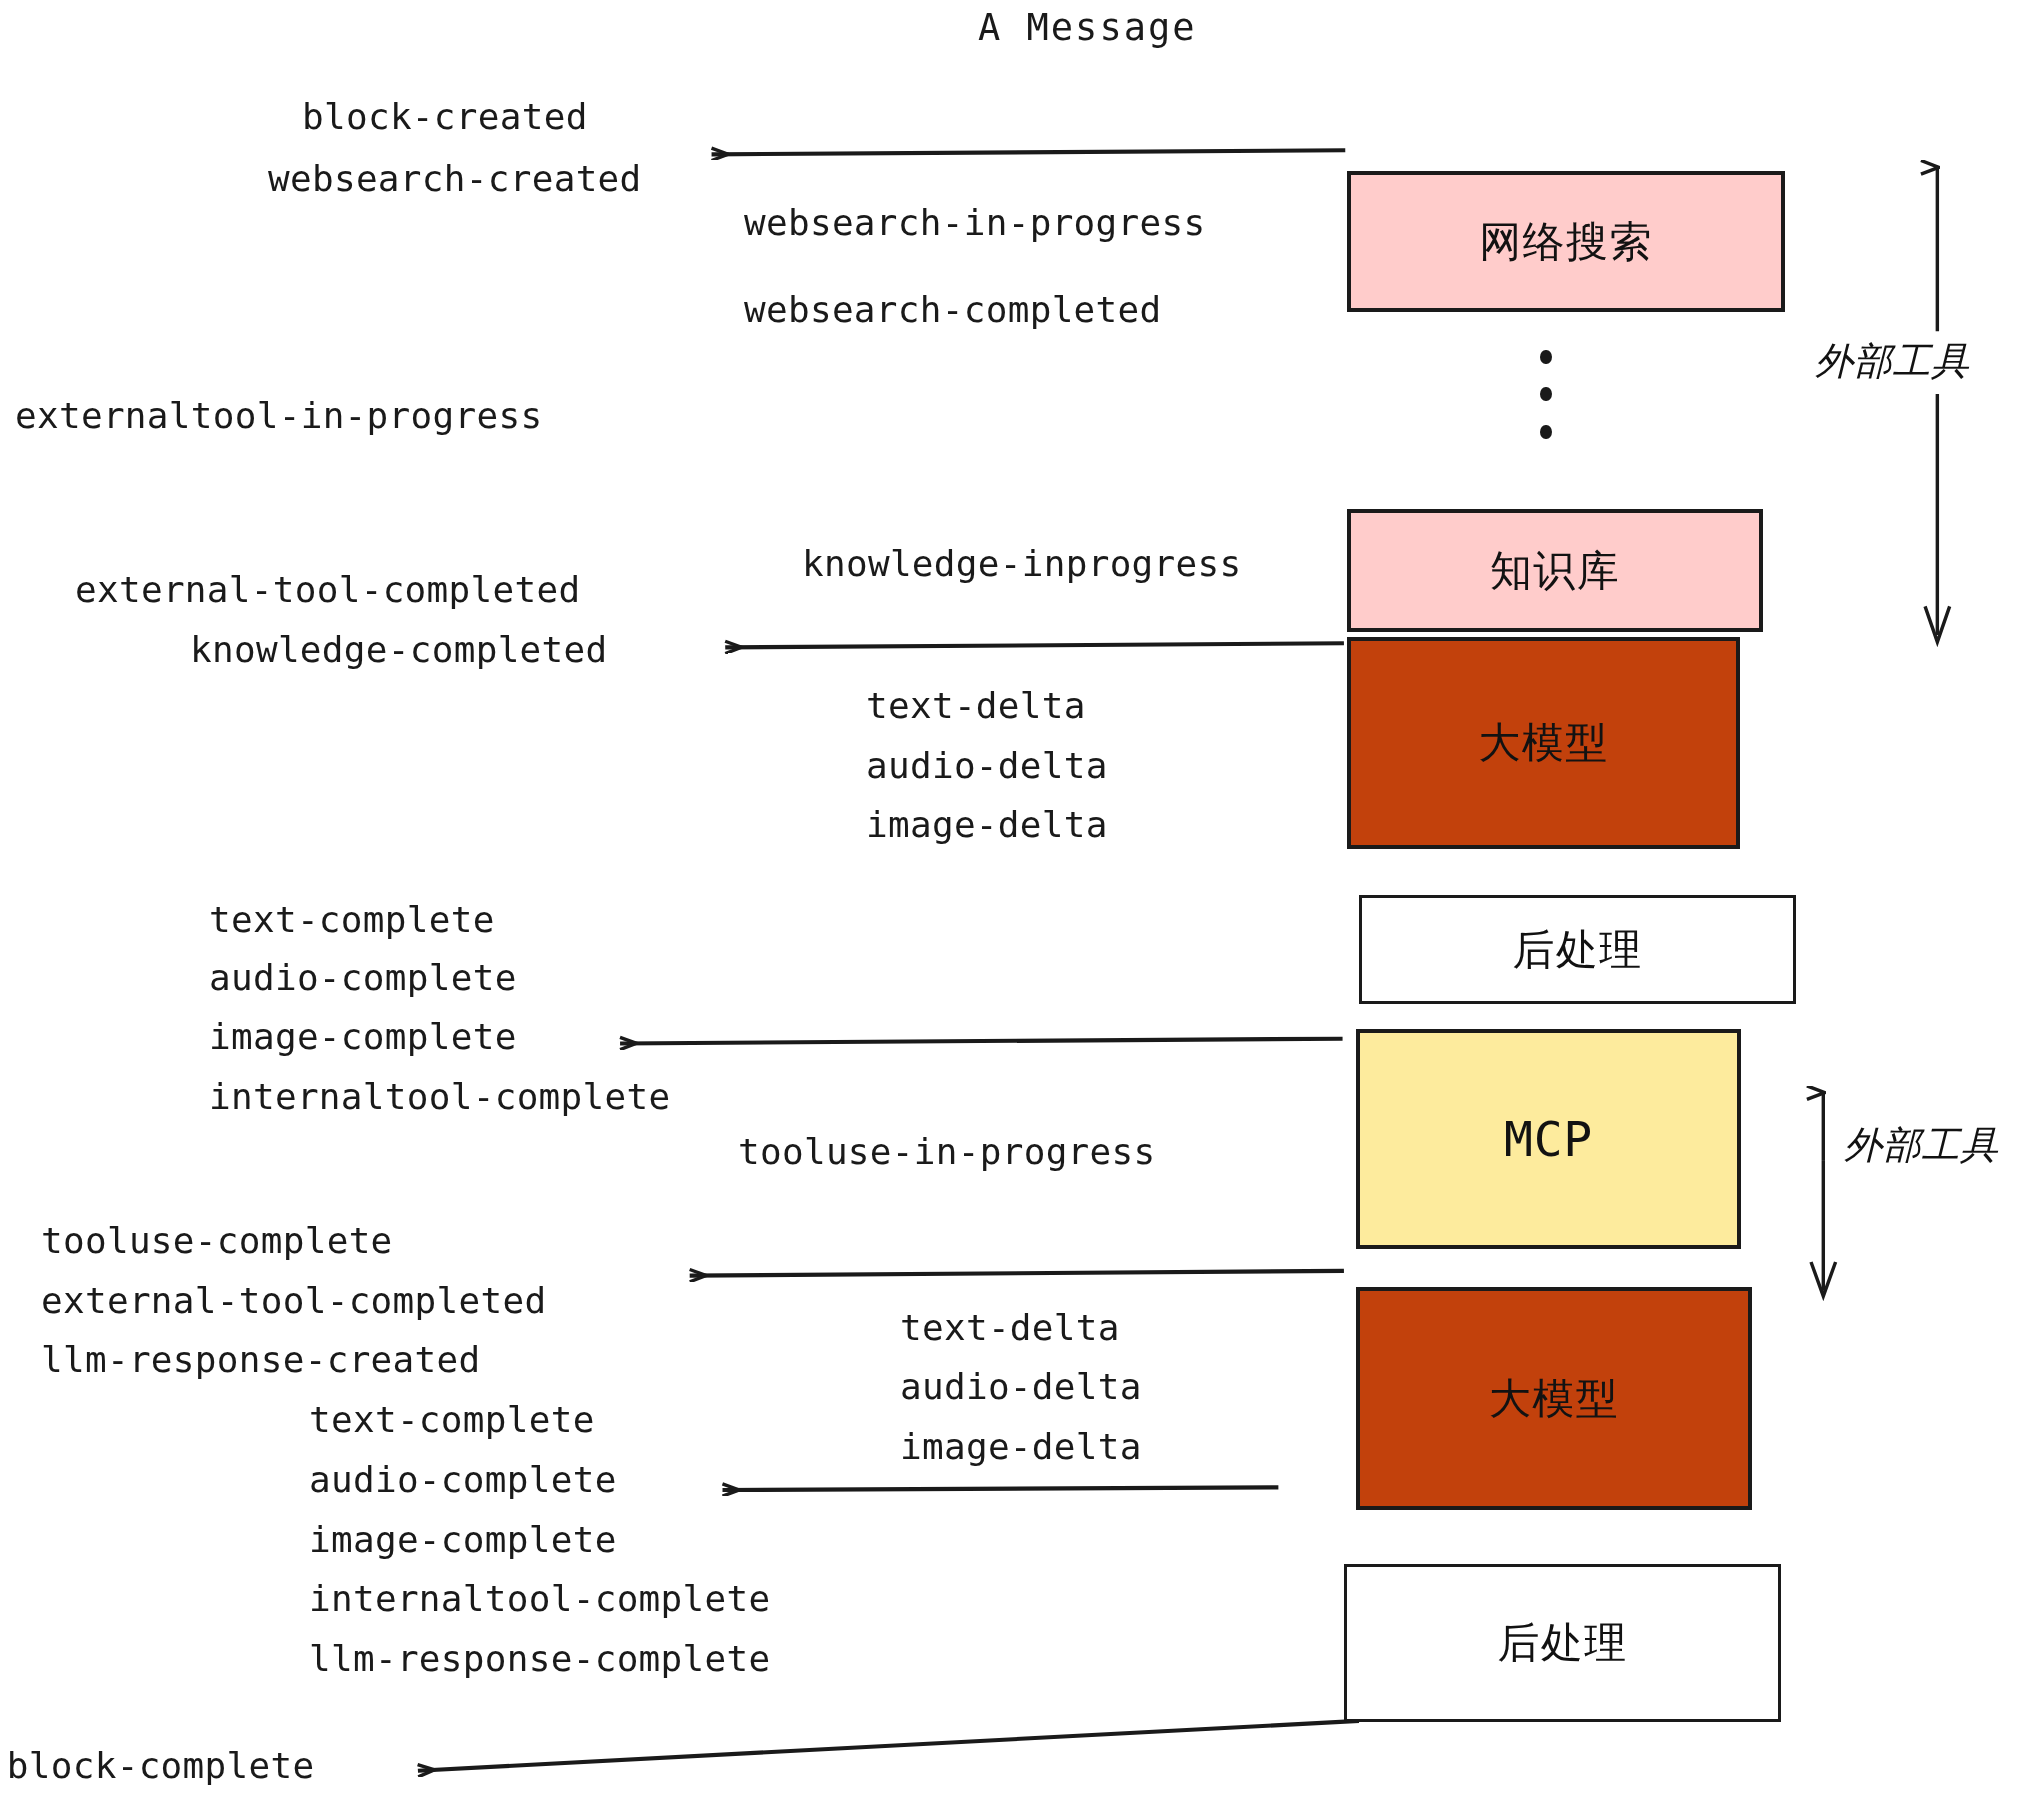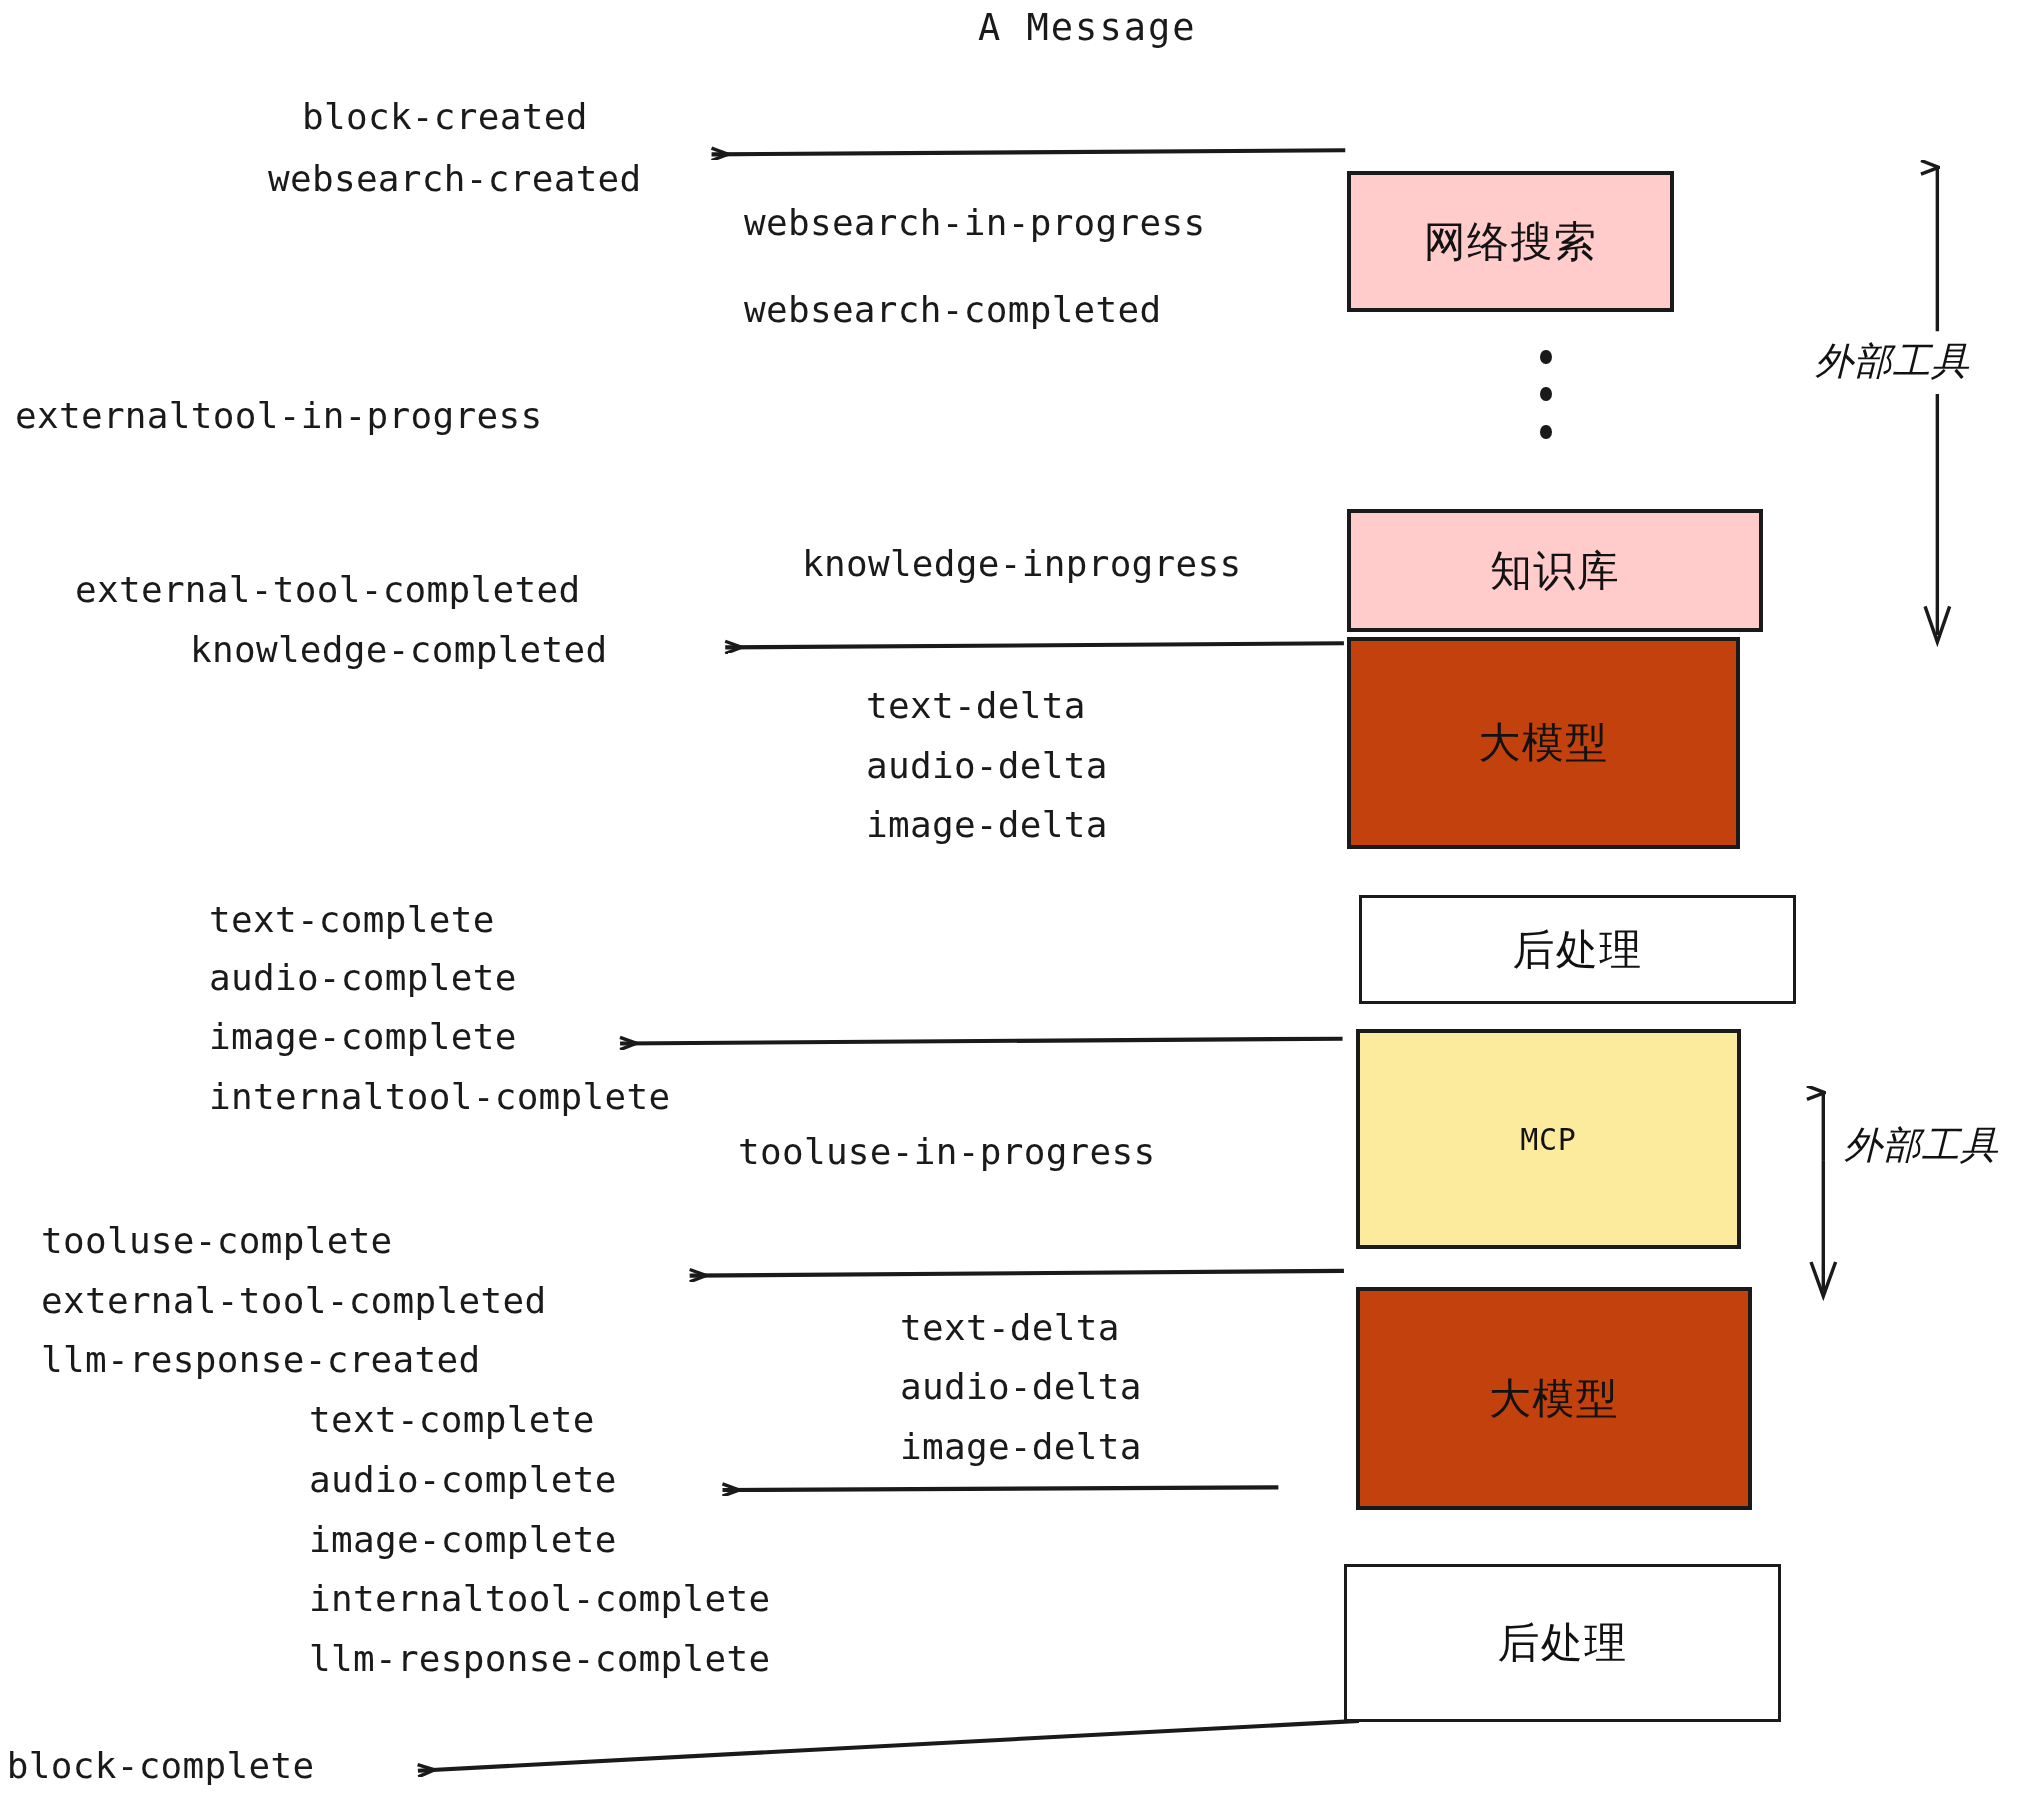--- a/index.html
+++ b/index.html
@@ -46,21 +46,21 @@
     font-size: 42px;
     color: #121212;
     letter-spacing: 1.4px;
   }
   .node.pink   { background: #ffcccb; }
   .node.green  { background: #c2410c; }
   .node.yellow { background: #fdeb9d; }
   .node.plain  { background: #ffffff; border-width: 3.4px; }
   .node.mcp {
     font-family: "DejaVu Sans Mono", "Liberation Mono", monospace;
-    font-size: 30px;
+    font-size: 48px;
     letter-spacing: 0.7px;
   }
   
   .grouplbl {
     position: absolute;
     font-family: "DejaVu Sans", "Liberation Sans", sans-serif;
     font-size: 38px;
     color: #121212;
     white-space: nowrap;
     letter-spacing: 0.7px;
@@ -120,21 +120,21 @@
 
     <line x1="2837" y1="245" x2="2837" y2="485" stroke="#1a1a1a" stroke-width="5" marker-start="url(#ahu)"></line>
     <line x1="2837" y1="577" x2="2837" y2="930" stroke="#1a1a1a" stroke-width="5"></line>
     <path d="M2819,888 L2837,940 L2855,888" fill="none" stroke="#1a1a1a" stroke-width="5"></path>
 
     <line x1="2670" y1="1600" x2="2670" y2="1700" stroke="#1a1a1a" stroke-width="5" marker-start="url(#ahu)"></line>
     <line x1="2670" y1="1700" x2="2670" y2="1890" stroke="#1a1a1a" stroke-width="5"></line>
     <path d="M2652,1848 L2670,1898 L2688,1848" fill="none" stroke="#1a1a1a" stroke-width="5"></path>
   </svg>
 
-  <div class="node pink" style="left:1347px; top:171px; width:327px; height:141px;">
+  <div class="node pink" style="left:1347px; top:171px; width:438px; height:141px;">
     <span>网络搜索</span>
   </div>
 
   <div class="dots" style="left:1540px; top:338px;">
     <i></i>
       <i></i>
       <i></i>
   </div>
 
   <div class="node pink" style="left:1347px; top:509px; width:416px; height:123px;">

